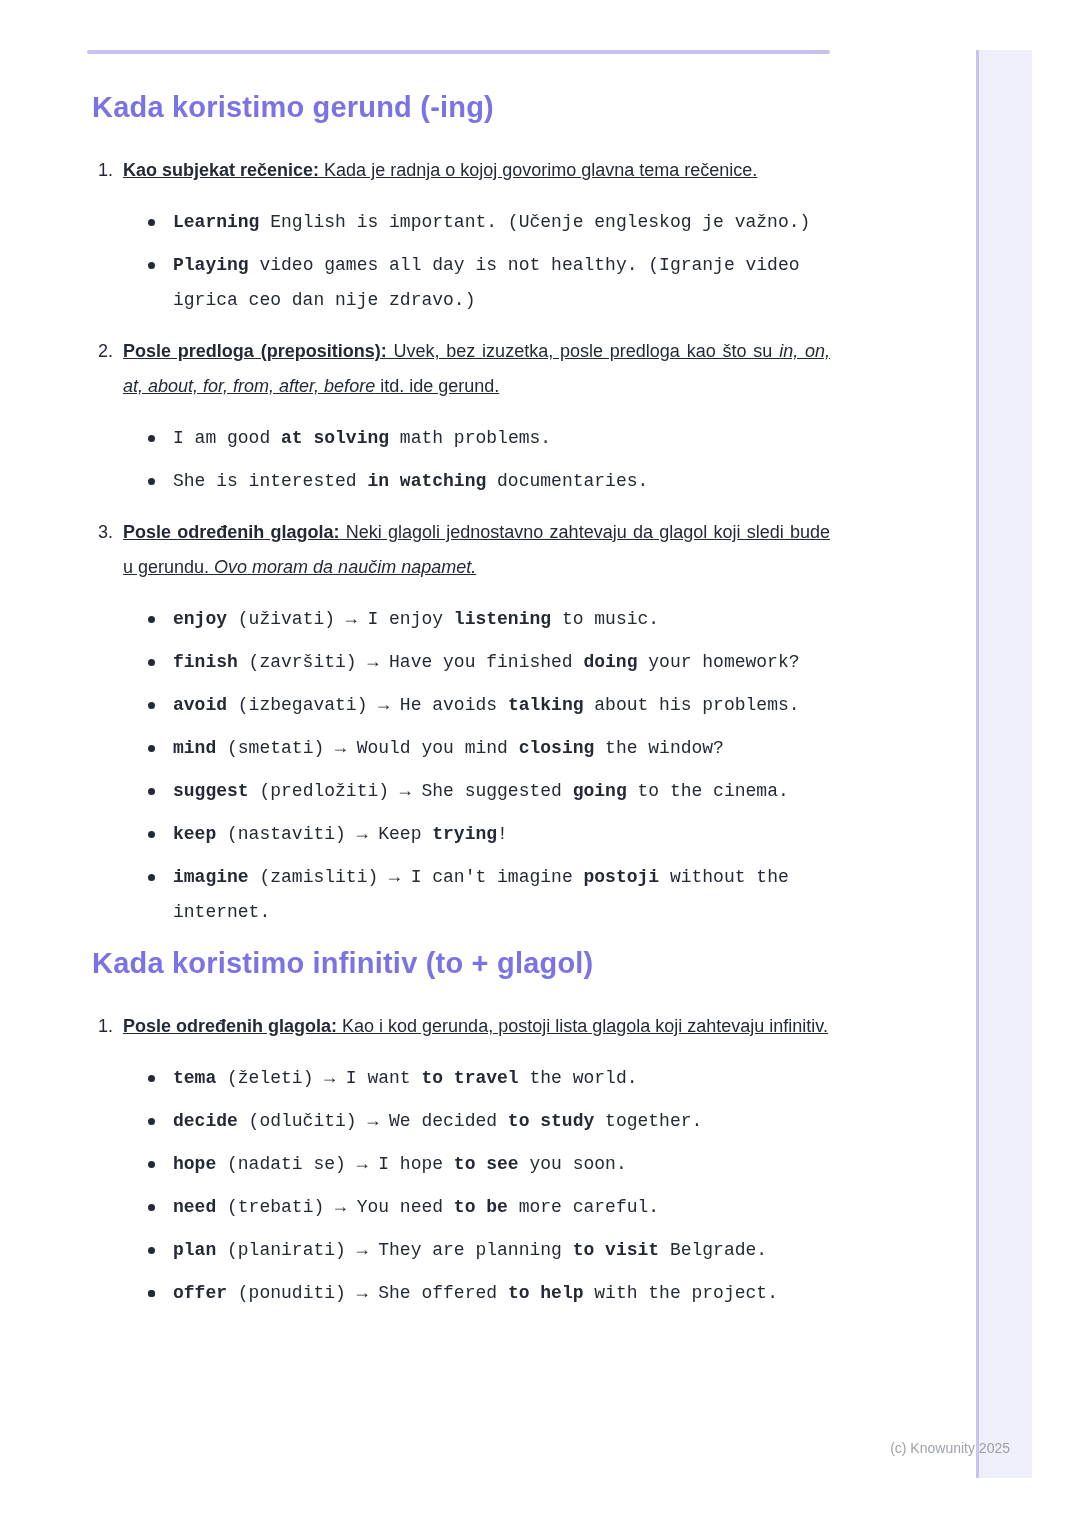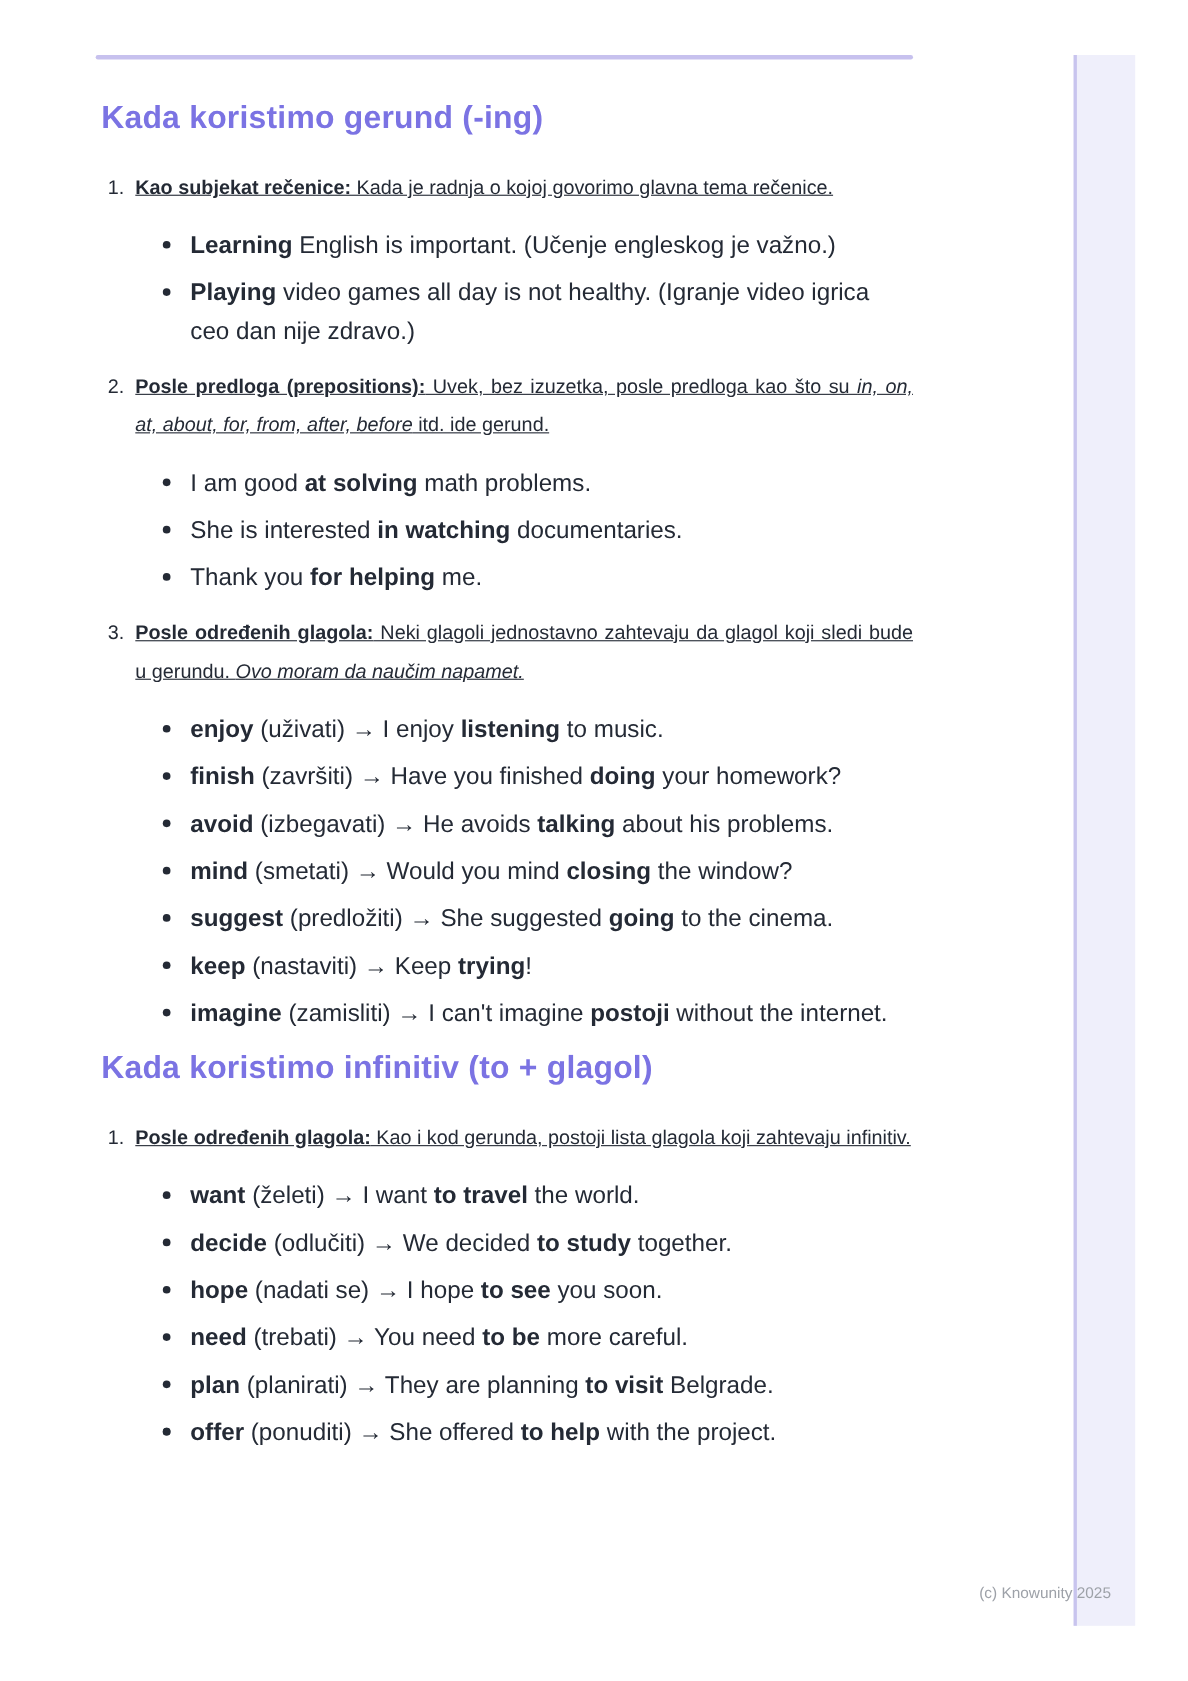--- a/index.html
+++ b/index.html
@@ -95,22 +95,23 @@
     text-decoration: underline;
   }
   ul.bullet-list {
     list-style: none;
     margin-bottom: 16px;
   }
   li.bullet-item {
     position: relative;
     padding-left: 35px;
     margin: 0 0 8px 15px;
-    font-size: 22px;
+    font-size: 18px;
     line-height: 35px;
+    font-family: Liberation Mono, monospace;
   }
   .bullet-dot-icon {
     position: absolute;
     left: 10px;
     top: 14px;
     width: 7px;
     height: 7px;
     border-radius: 50%;
     background: var(--body);
   }
@@ -133,21 +134,20 @@
               <li class="bullet-item"><span class="bullet-dot-icon"></span><span class="bullet-text"><strong>Learning</strong><span> English is important. (Učenje engleskog je važno.)</span></span></li>
               <li class="bullet-item"><span class="bullet-dot-icon"></span><span class="bullet-text"><strong>Playing</strong><span> video games all day is not healthy. (Igranje video igrica ceo dan nije zdravo.)</span></span></li>
             </ul>
           </li>
           <li class="numbered-item">
             <span class="item-number">2.</span>
             <p class="item-text"><strong>Posle predloga (prepositions):</strong><span> Uvek, bez izuzetka, posle predloga kao što su </span><em>in, on, at, about, for, from, after, before</em><span> itd. ide gerund.</span></p>
             <ul class="bullet-list">
               <li class="bullet-item"><span class="bullet-dot-icon"></span><span class="bullet-text"><span>I am good </span><strong>at solving</strong><span> math problems.</span></span></li>
               <li class="bullet-item"><span class="bullet-dot-icon"></span><span class="bullet-text"><span>She is interested </span><strong>in watching</strong><span> documentaries.</span></span></li>
-              <li class="bullet-item"><span class="bullet-dot-icon"></span><span class="bullet-text"><span>Thank you </span><strong>for helping</strong><span> me.</span></span></li>
             </ul>
           </li>
           <li class="numbered-item">
             <span class="item-number">3.</span>
             <p class="item-text"><strong>Posle određenih glagola:</strong><span> Neki glagoli jednostavno zahtevaju da glagol koji sledi bude u gerundu. </span><em>Ovo moram da naučim napamet.</em></p>
             <ul class="bullet-list">
               <li class="bullet-item"><span class="bullet-dot-icon"></span><span class="bullet-text"><strong>enjoy</strong><span> (uživati) → I enjoy </span><strong>listening</strong><span> to music.</span></span></li>
               <li class="bullet-item"><span class="bullet-dot-icon"></span><span class="bullet-text"><strong>finish</strong><span> (završiti) → Have you finished </span><strong>doing</strong><span> your homework?</span></span></li>
               <li class="bullet-item"><span class="bullet-dot-icon"></span><span class="bullet-text"><strong>avoid</strong><span> (izbegavati) → He avoids </span><strong>talking</strong><span> about his problems.</span></span></li>
               <li class="bullet-item"><span class="bullet-dot-icon"></span><span class="bullet-text"><strong>mind</strong><span> (smetati) → Would you mind </span><strong>closing</strong><span> the window?</span></span></li>
@@ -158,21 +158,21 @@
           </li>
         </ol>
       </section>
       <section class="section">
         <h2 class="section-title">Kada koristimo infinitiv (to + glagol)</h2>
         <ol class="numbered-list">
           <li class="numbered-item">
             <span class="item-number">1.</span>
             <p class="item-text"><strong>Posle određenih glagola:</strong><span> Kao i kod gerunda, postoji lista glagola koji zahtevaju infinitiv.</span></p>
             <ul class="bullet-list">
-              <li class="bullet-item"><span class="bullet-dot-icon"></span><span class="bullet-text"><strong>want</strong><span> (želeti) → I want </span><strong>to travel</strong><span> the world.</span></span></li>
+              <li class="bullet-item"><span class="bullet-dot-icon"></span><span class="bullet-text"><strong>tema</strong><span> (želeti) → I want </span><strong>to travel</strong><span> the world.</span></span></li>
               <li class="bullet-item"><span class="bullet-dot-icon"></span><span class="bullet-text"><strong>decide</strong><span> (odlučiti) → We decided </span><strong>to study</strong><span> together.</span></span></li>
               <li class="bullet-item"><span class="bullet-dot-icon"></span><span class="bullet-text"><strong>hope</strong><span> (nadati se) → I hope </span><strong>to see</strong><span> you soon.</span></span></li>
               <li class="bullet-item"><span class="bullet-dot-icon"></span><span class="bullet-text"><strong>need</strong><span> (trebati) → You need </span><strong>to be</strong><span> more careful.</span></span></li>
               <li class="bullet-item"><span class="bullet-dot-icon"></span><span class="bullet-text"><strong>plan</strong><span> (planirati) → They are planning </span><strong>to visit</strong><span> Belgrade.</span></span></li>
               <li class="bullet-item"><span class="bullet-dot-icon"></span></li>
               <li class="bullet-item"><span class="bullet-dot-icon"></span><span class="bullet-text"><strong>offer</strong><span> (ponuditi) → She offered </span><strong>to help</strong><span> with the project.</span></span></li>
             </ul>
           </li>
         </ol>
       </section>

